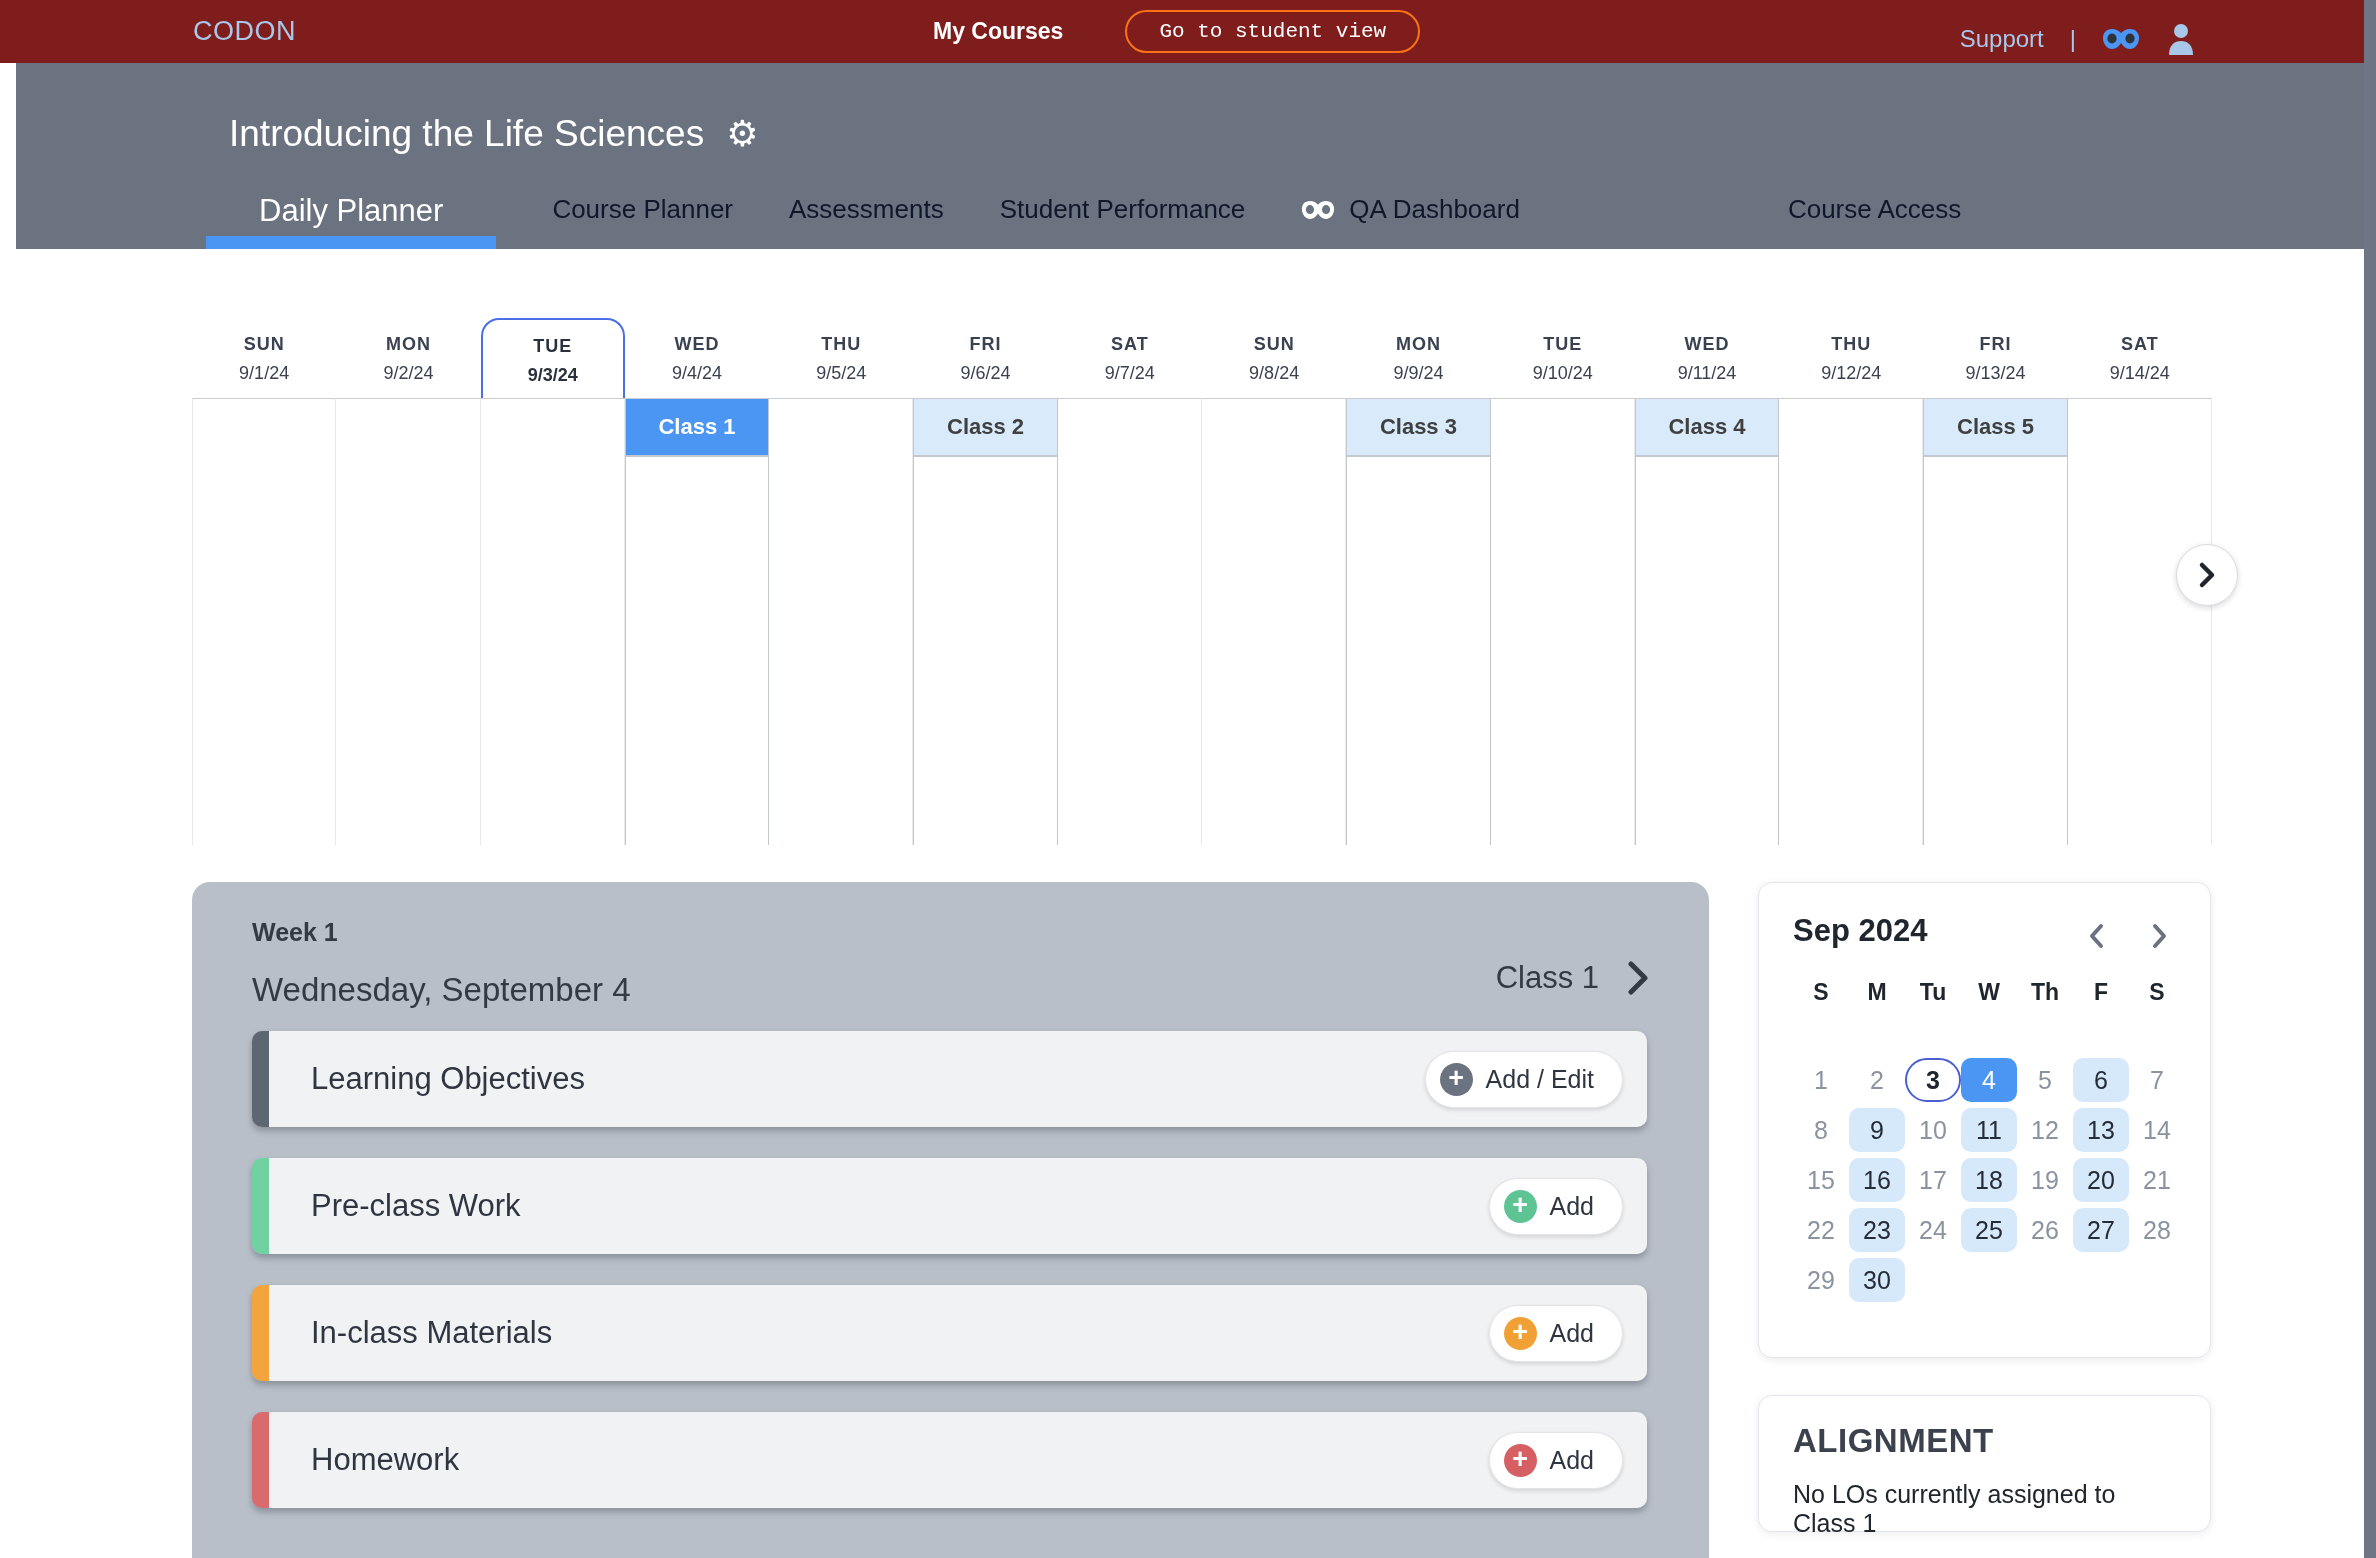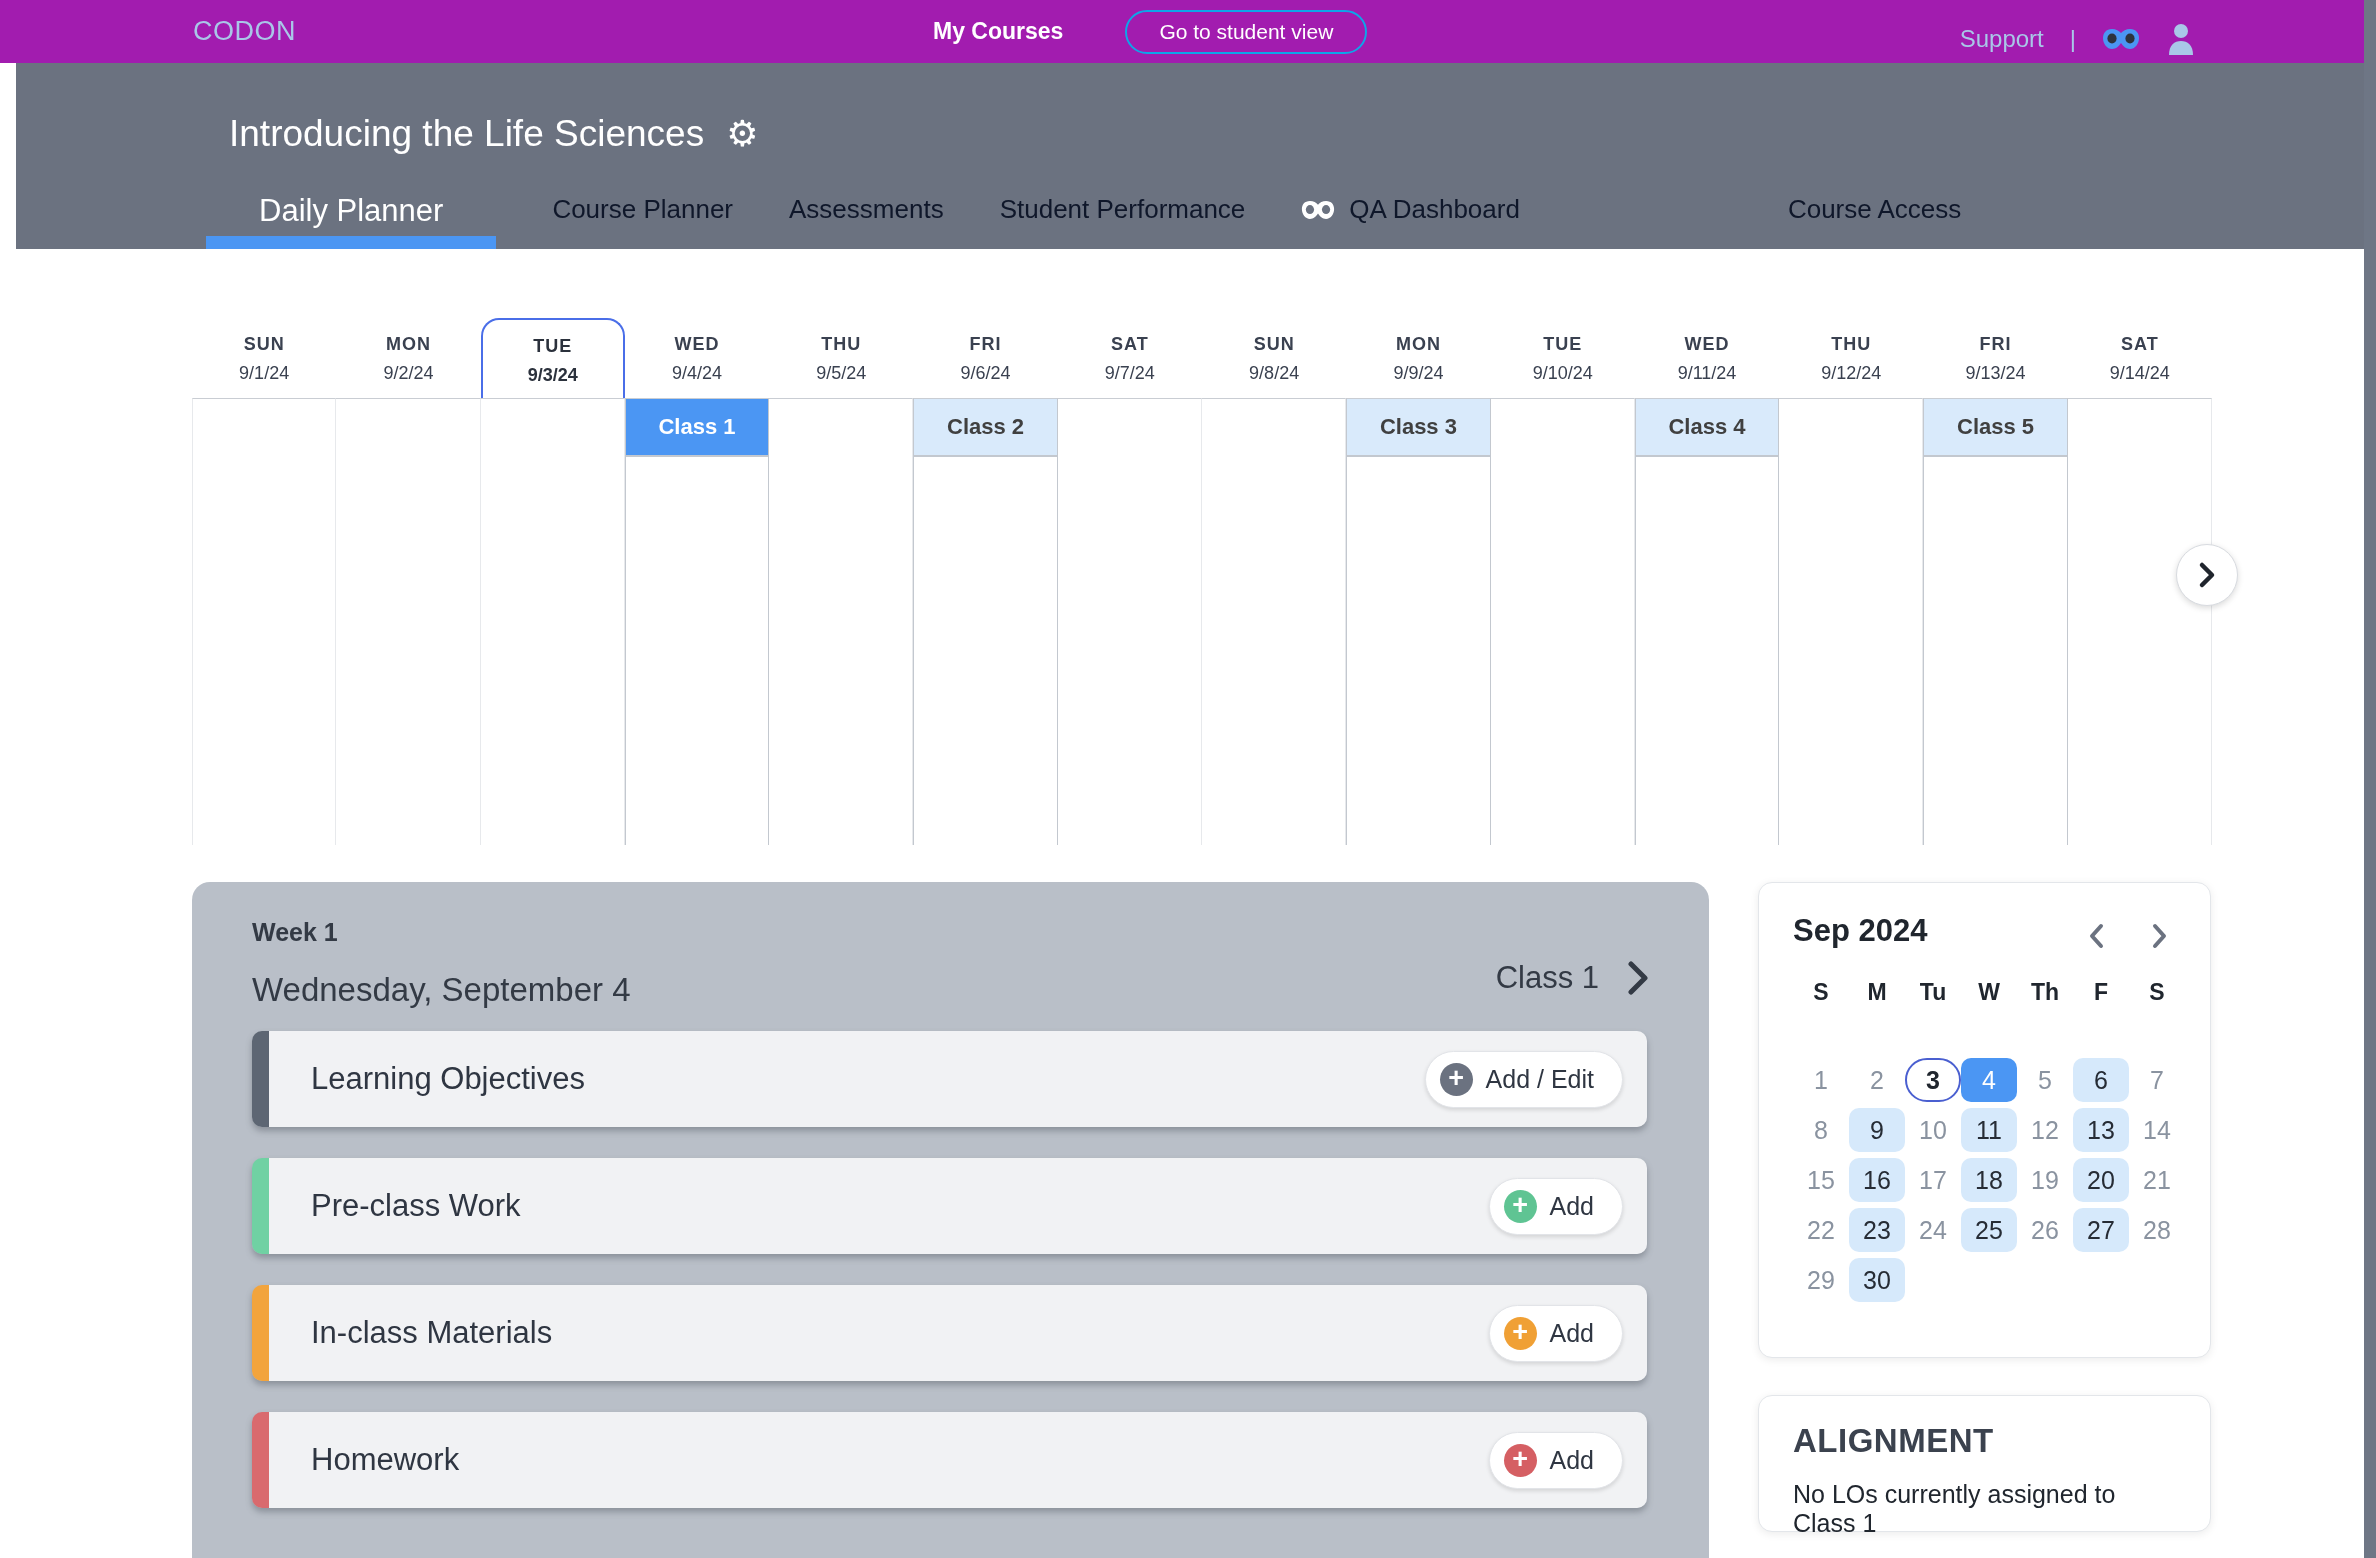--- a/index.html
+++ b/index.html
@@ -1,26 +1,26 @@
 <!DOCTYPE html>
 <html><head>
 <meta charset="utf-8">
 <style>
   * { margin:0; padding:0; box-sizing:border-box; }
   html,body { width:2376px; height:1558px; }
   body { position:relative; overflow:hidden; background:#ffffff;
          font-family:"Liberation Sans", sans-serif; color:#20262e; }
 
   
-  .nav { position:absolute; top:0; left:0; width:2364px; height:63px; background:#a21caf; }
+  .nav { position:absolute; top:0; left:0; width:2364px; height:63px; background:#7f1d1d; }
   .brand { position:absolute; left:193px; top:16px; font-size:27px; color:#a9c7e8; letter-spacing:.5px; cursor:pointer; }
   .nav-center { position:absolute; left:933px; top:0; height:63px; display:flex; align-items:center; gap:62px; }
   .my-courses { font-size:23px; font-weight:700; color:#fff; cursor:pointer; }
-  .sv-btn { background:transparent; border:2px solid #0ea5e9; border-radius:24px; color:#fff;
-            font-size:21px; padding:8px 32px; font-family:Liberation Sans, sans-serif; cursor:pointer; }
+  .sv-btn { background:transparent; border:2px solid #f97316; border-radius:24px; color:#fff;
+            font-size:21px; padding:8px 32px; font-family:Liberation Mono, monospace; cursor:pointer; }
   .nav-right { position:absolute; right:168px; top:0; height:77px; display:flex; align-items:center; gap:26px; }
   .support { font-size:24px; color:#a9c7e8; cursor:pointer; }
   .nav-divider { font-size:24px; color:#a9c7e8; }
   .icon-btn { display:flex; align-items:center; cursor:pointer; }
 
   
   .page-header { position:absolute; top:63px; left:16px; width:2364px; height:186px; background:#6b7280; }
   .course-title-row { position:absolute; left:213px; top:50px; display:flex; align-items:center; gap:22px; }
   .course-title { font-size:37px; color:#fff; font-weight:400; }
   .gear { font-size:36px; color:#fff; cursor:pointer; line-height:1; }

